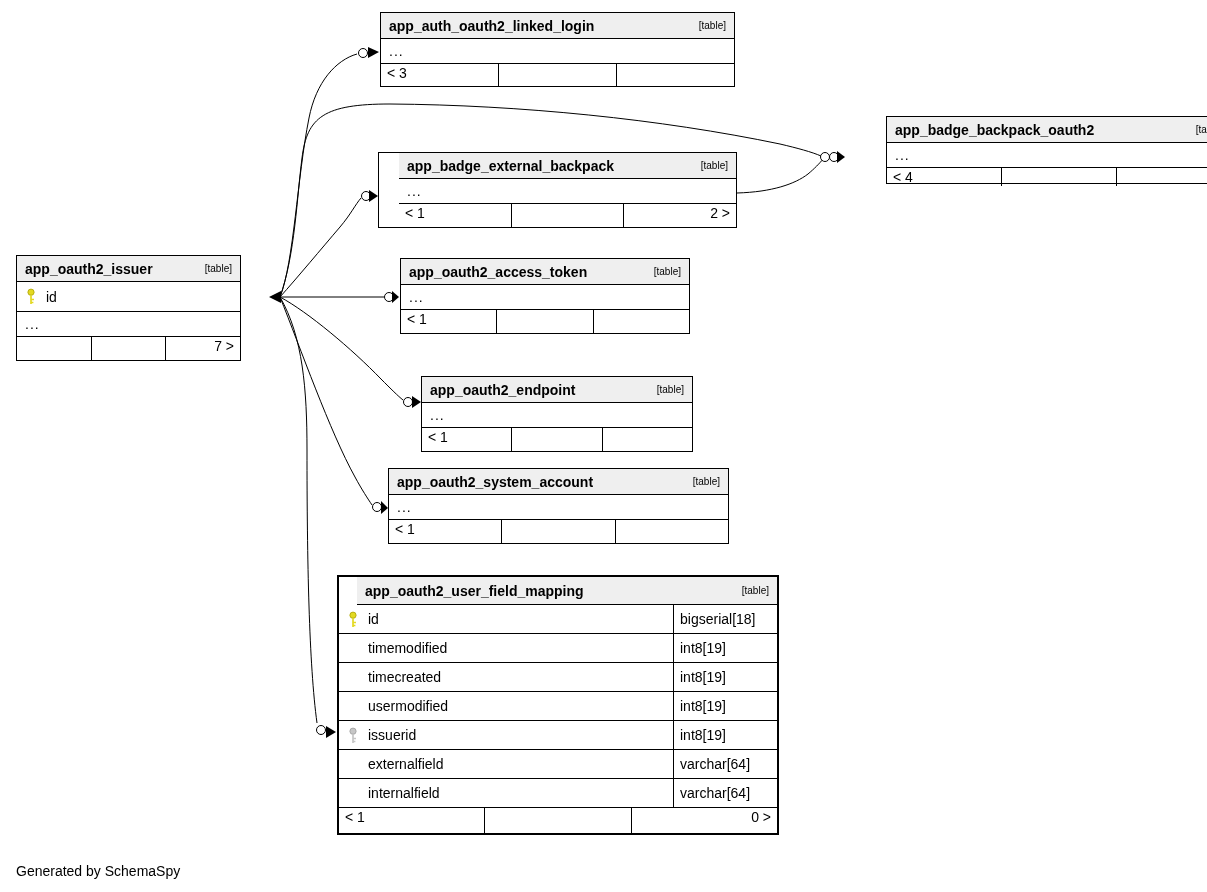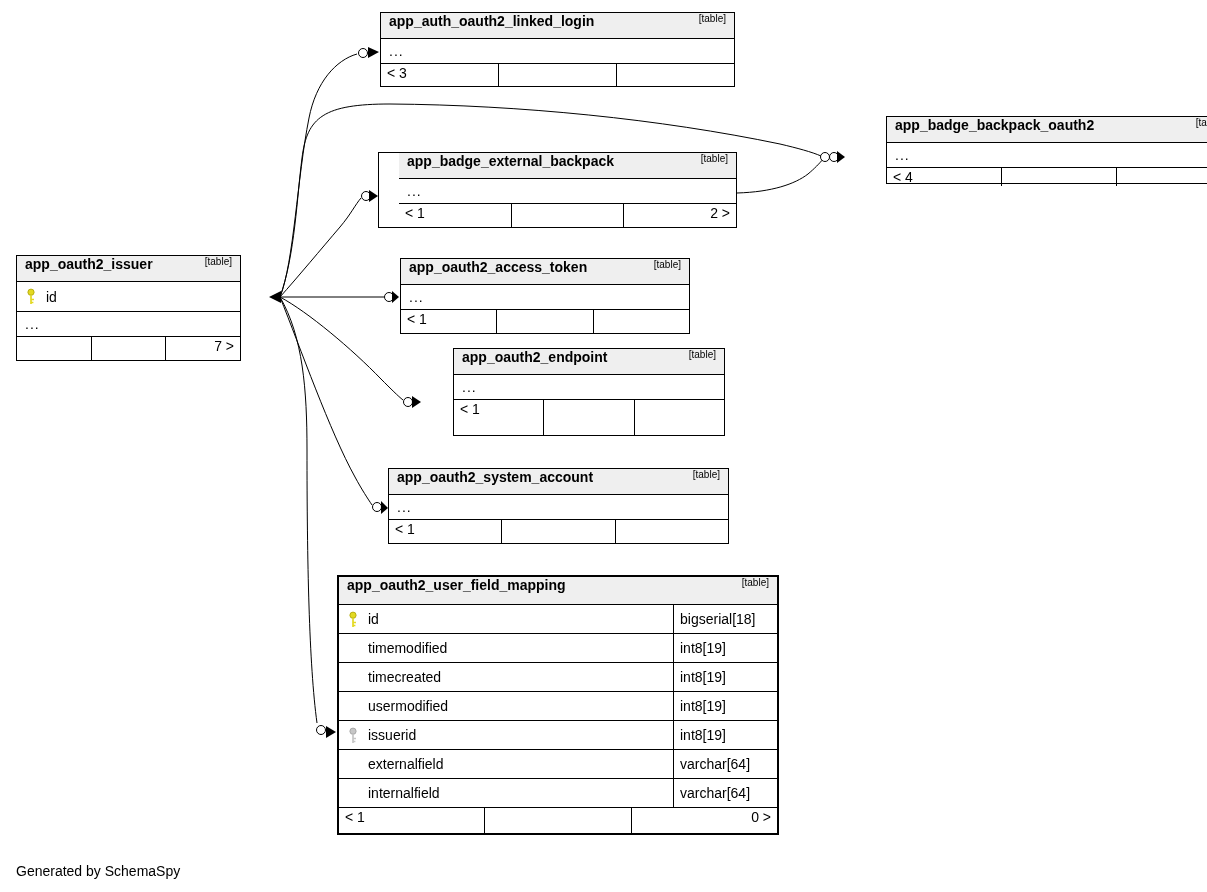--- a/index.html
+++ b/index.html
@@ -7,25 +7,25 @@
     position:relative; width:1207px; height:892px; background:#ffffff;
     font-family:"Liberation Sans", sans-serif; color:#000; overflow:hidden;
   }
   #edges { position:absolute; left:0; top:0; z-index:0; }
   .tbl {
     position:absolute; z-index:1; background:#fff;
     border:1px solid #000; box-sizing:border-box; font-size:14px;
   }
   .tbl.focus { border-width:2px; }
   .hdr {
-    display:flex; justify-content:space-between; align-items:flex-start;
+    display:flex; justify-content:space-between; align-items:center;
     background:#efefef; border-bottom:1px solid #000;
     padding:0 8px; height:25px;
   }
-  .tbl.focus .hdr { height:27px; }
+  .tbl.focus .hdr { height:27px;margin-left:18px; }
   .nm { font-weight:bold; font-size:14px; white-space:nowrap; }
   .tag { font-size:10px; margin-left:18px; white-space:nowrap; }
   .ell {
     height:24px; line-height:24px; padding:0 8px;
     border-bottom:1px solid #000; letter-spacing:1px;
   }
   .keyrow {
     height:29px; display:flex; align-items:center;
     padding:0 8px; border-bottom:1px solid #000;
   }
@@ -164,21 +164,21 @@
     <div class="tblbody">
       <div class="ell">...</div>
       <div class="foot">
         <span class="fc">&lt; 1</span>
         <span class="fc"></span>
         <span class="fc r"></span>
       </div>
     </div>
   </div>
 
-  <div class="tbl" style="left:421px;top:348px;width:272px;height:88px;margin-left:32px;">
+  <div class="tbl" style="left:421px;top:376px;width:272px;height:76px;">
     <div class="hdr">
       <span class="nm">app_oauth2_endpoint</span>
       <span class="tag">[table]</span>
     </div>
     <div class="tblbody">
       <div class="ell">...</div>
       <div class="foot">
         <span class="fc">&lt; 1</span>
         <span class="fc"></span>
         <span class="fc r"></span>

